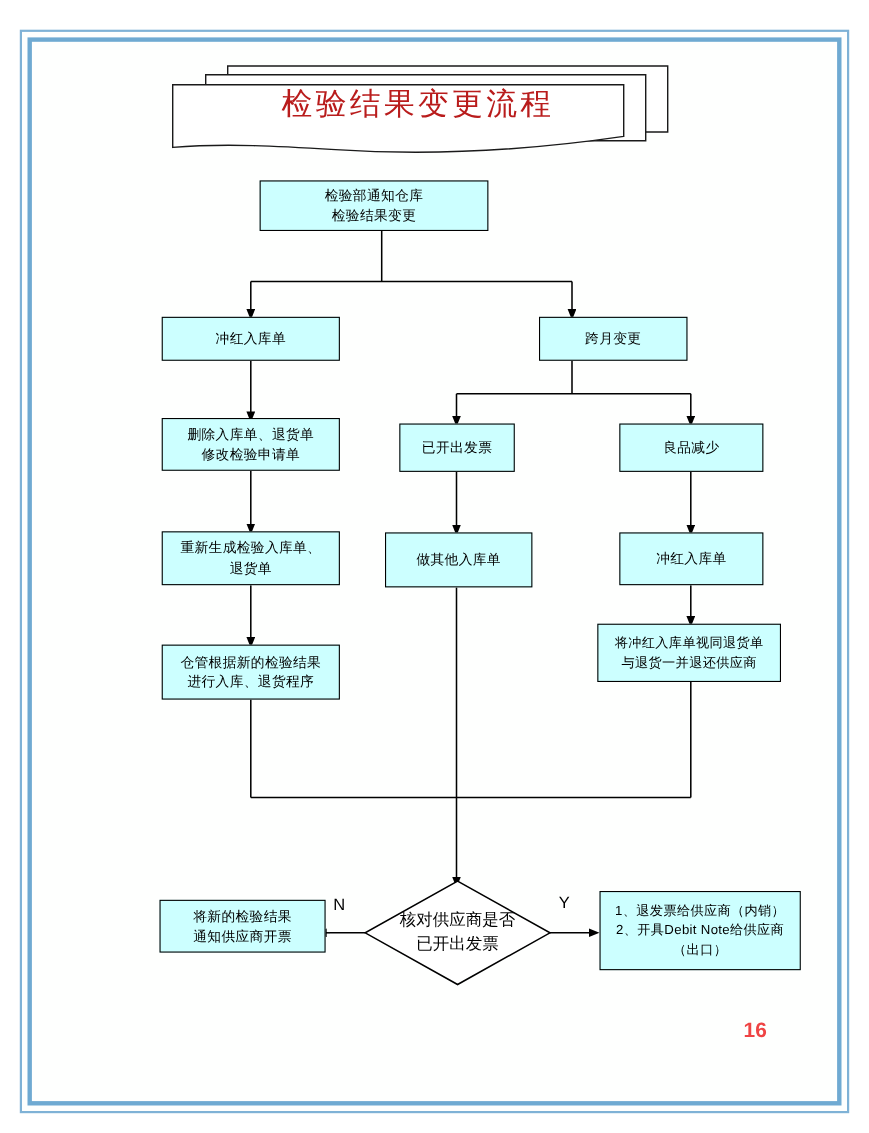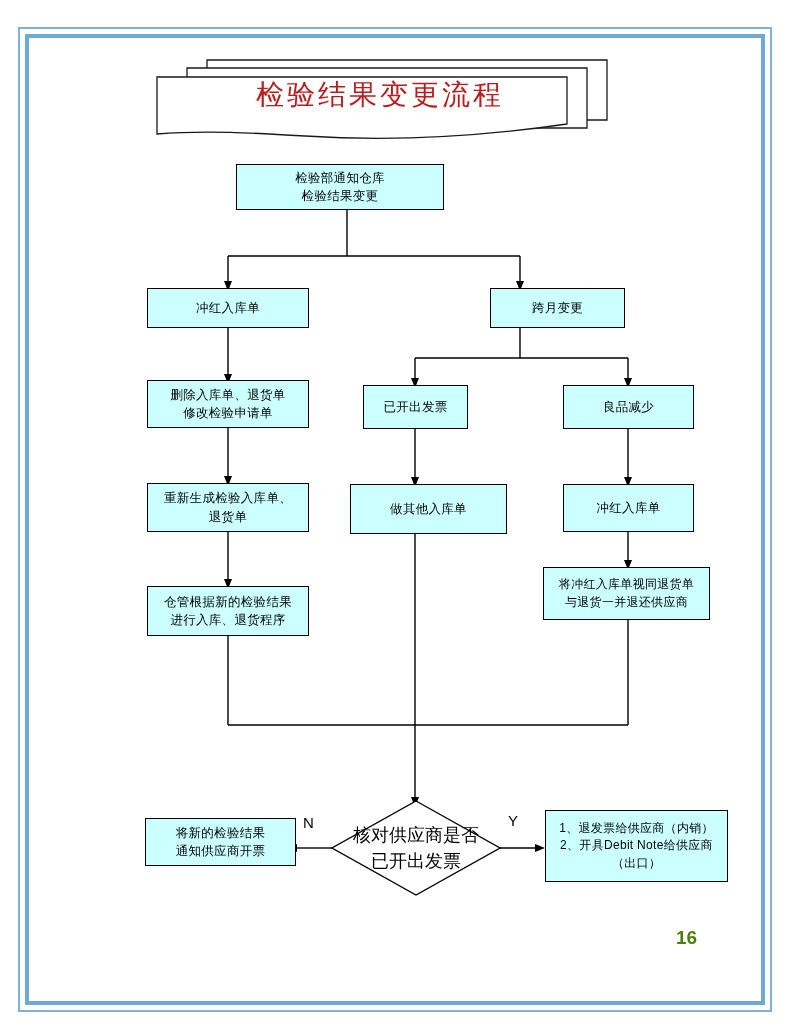--- a/index.html
+++ b/index.html
@@ -85,36 +85,36 @@
     letter-spacing: 0.3px;
     white-space: pre-line;
   }
   .node.wide-text { font-size: 12px; }
   .diamond-label {
     position: absolute;
     display: flex;
     align-items: center;
     justify-content: center;
     text-align: center;
-    font-size: 18px;
+    font-size: 15px;
     line-height: 1.45;
     color: #000000;
     white-space: pre-line;
     pointer-events: none;
   }
   .edge-label {
     position: absolute;
     font-size: 15px;
     color: #000000;
     font-family: "Liberation Sans", "DejaVu Sans", sans-serif;
   }
   .page-number {
     position: absolute;
     font-size: 19px;
-    color: #4d7c0f;
+    color: #ef4444;
     font-weight: 600;
   }
 </style>
 </head>
 <body>
 
 <div id="page">
 
   <div class="frame-outer"></div>
   <div class="frame-inner"></div>
@@ -190,21 +190,21 @@
     <div class="node" style="left:147px; top:380px; width:162px; height:48px;">删除入库单、退货单
 修改检验申请单</div>
 
     <div class="node" style="left:363px; top:385px; width:105px; height:44px;">已开出发票</div>
 
     <div class="node" style="left:563px; top:385px; width:131px; height:44px;">良品减少</div>
 
     <div class="node" style="left:147px; top:483px; width:162px; height:49px;">重新生成检验入库单、
 退货单</div>
 
-    <div class="node" style="left:350px; top:484px; width:157px; height:50px;">做其他入库单</div>
+    <div class="node" style="left:350px; top:484px; width:134px; height:50px;">做其他入库单</div>
 
     <div class="node" style="left:563px; top:484px; width:131px; height:48px;">冲红入库单</div>
 
     <div class="node" style="left:147px; top:586px; width:162px; height:50px;">仓管根据新的检验结果
 进行入库、退货程序</div>
 
     <div class="node wide-text" style="left:543px; top:567px; width:167px; height:53px;">将冲红入库单视同退货单
 与退货一并退还供应商</div>
 
     <div class="diamond-label" style="left:342px; top:820px; width:148px; height:56px;">核对供应商是否

